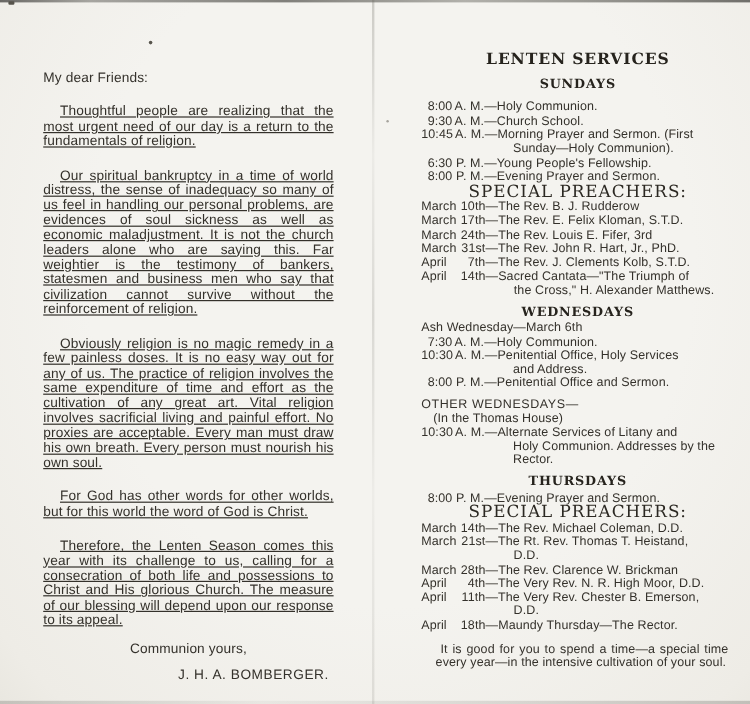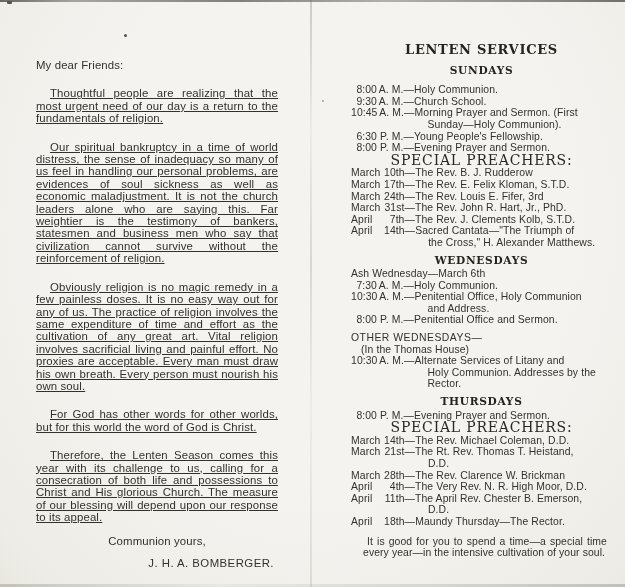--- a/index.html
+++ b/index.html
@@ -176,21 +176,21 @@
       <span class="t">7:30</span>
       <span class="m">A. M.—</span>
       <span class="d">
           <span>Holy Communion.</span>
         </span>
     </div>
     <div class="svc">
       <span class="t">10:30</span>
       <span class="m">A. M.—</span>
       <span class="d">
-          <span>Penitential Office, Holy Communion</span>
+          <span>Penitential Office, Holy Services</span>
           <span>and Address.</span>
         </span>
     </div>
     <div class="svc">
       <span class="t">8:00</span>
       <span class="m">P. M.—</span>
       <span class="d">
           <span>Penitential Office and Sermon.</span>
         </span>
     </div>
@@ -243,21 +243,21 @@
       <span class="mo">April</span>
       <span class="dy">4th—</span>
       <span class="pd">
           <span>The Very Rev. N. R. High Moor, D.D.</span>
         </span>
     </div>
     <div class="pr">
       <span class="mo">April</span>
       <span class="dy">11th—</span>
       <span class="pd">
-          <span>The April Rev. Chester B. Emerson,</span>
+          <span>The Very Rev. Chester B. Emerson,</span>
           <span>D.D.</span>
         </span>
     </div>
     <div class="pr">
       <span class="mo">April</span>
       <span class="dy">18th—</span>
       <span class="pd">
           <span>Maundy Thursday—The Rector.</span>
         </span>
     </div>

